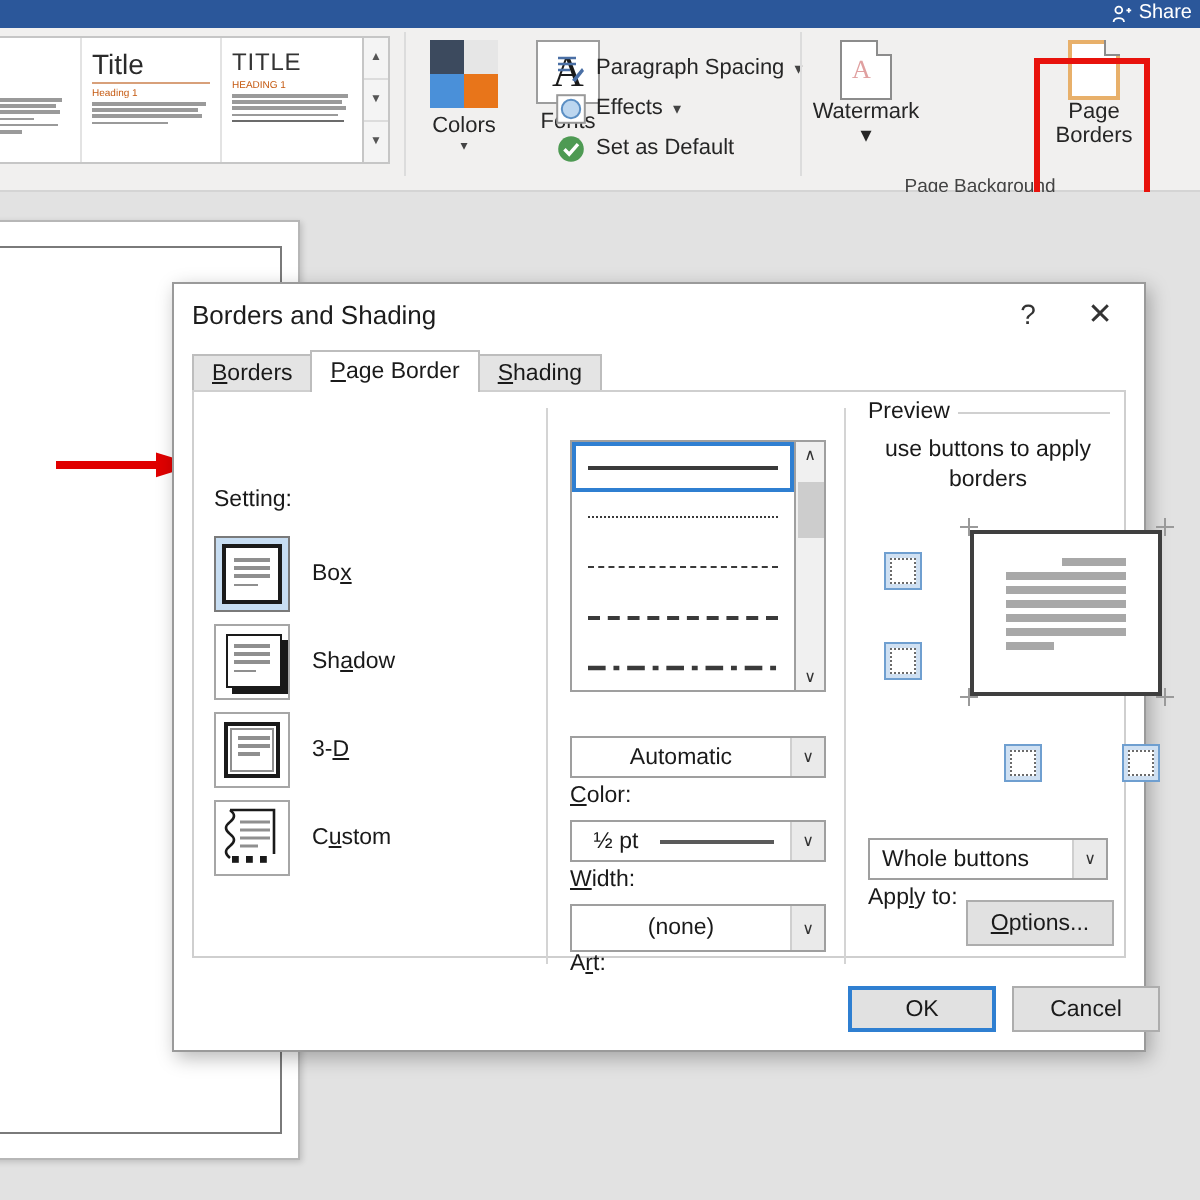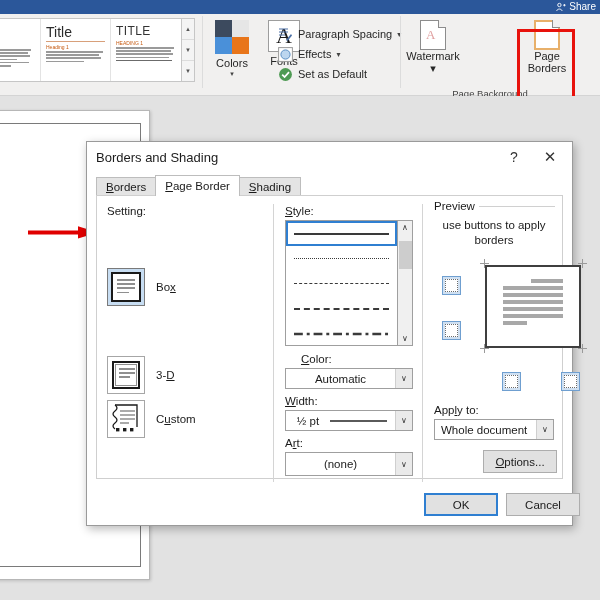--- a/index.html
+++ b/index.html
@@ -162,21 +162,21 @@
     border: 1px solid #bdbdbd; border-bottom: none; background: #e4e4e4;
     display: flex; align-items: center; margin-right: -1px;
   }
   .tab.active { background: #ffffff; height: 21px; border-color: #bdbdbd; position: relative; z-index: 2; }
   .tab u { text-decoration: underline; }
   .tab-body {
     position: absolute; left: 9px; top: 53px; right: 9px; bottom: 46px;
     background: #ffffff; border: 1px solid #cfcfcf;
   }
 
-  .sect-label { position: absolute; font-size: 11.5px; color: #1a1a1a; }
+  .sect-label { position: absolute; font-size: 11.5px; color: #1a1a1a; margin-top: 39px; }
   .sect-label u { text-decoration: underline; }
 
   
   .vsep { position: absolute; width: 1px; background: #d4d4d4; }
 
   
   .setting-item {
     position: absolute; left: 10px; width: 150px; height: 38px;
     display: flex; align-items: center;
   }
@@ -445,20 +445,32 @@
           <span class="mini-lines" style="left:9px;right:9px;top:10px">
               <i style="width:100%"></i>
               <i style="width:100%"></i>
               <i style="width:100%"></i>
               <i style="width:64%"></i>
             </span>
         </span>
         <span class="setting-name">Bo<u>x</u></span>
       </div>
 
+      <div class="setting-item" style="top:116px">
+        <span class="setting-swatch">
+          <span style="position:absolute;left:5px;top:4px;right:3px;bottom:5px;background:#fff;border:1px solid #1a1a1a;box-shadow:3px 3px 0 #1a1a1a;"></span>
+          <span class="mini-lines" style="left:9px;right:9px;top:9px">
+              <i style="width:100%"></i>
+              <i style="width:100%"></i>
+              <i style="width:100%"></i>
+              <i style="width:60%"></i>
+            </span>
+        </span>
+        <span class="setting-name">Sh<u>a</u>dow</span>
+      </div>
 
       <div class="setting-item" style="top:160px">
         <span class="setting-swatch">
           <span style="position:absolute;inset:4px;background:#fff;border:2px solid #1a1a1a;"></span>
           <span style="position:absolute;inset:7px;border:1px solid #8f8f8f;"></span>
           <span class="mini-lines" style="left:11px;right:9px;top:11px">
               <i style="width:100%"></i>
               <i style="width:100%"></i>
               <i style="width:66%"></i>
             </span>
@@ -503,21 +515,21 @@
           </svg>
         </div>
       </div>
 
       <div class="scrollcol" style="left:301px; top:24px; width:15px; height:126px;">
         <span class="ar">∧</span>
         <span class="ar">∨</span>
         <span class="scrollthumb"></span>
       </div>
 
-      <div class="sect-label" style="left:204px; top:157px;text-align:center;">
+      <div class="sect-label" style="left:188px; top:157px;text-align:center;">
         <u>C</u><span>olor:</span>
       </div>
       <div class="combo" style="left:188px; top:172px; width:128px;">
         <span class="val">Automatic</span>
         <span class="arrowbox">∨</span>
       </div>
 
       <div class="sect-label" style="left:188px; top:199px;">
         <u>W</u><span>idth:</span>
       </div>
@@ -582,21 +594,21 @@
           <span class="in"></span>
         </div>
       <div class="bbtn" style="left:464px; top:176px;">
           <span class="in"></span>
         </div>
 
       <div class="sect-label" style="left:337px; top:208px;">
         App<u>l</u><span>y to:</span>
       </div>
       <div class="combo" style="left:337px; top:223px; right:8px;">
-        <span class="val left">Whole document</span>
+        <span class="val left">Whole buttons</span>
         <span class="arrowbox">∨</span>
       </div>
 
       <div class="btn" style="left:386px; top:254px; width:74px;">
         <u>O</u>
           <span>ptions...</span>
       </div>
     </div>
 
     <div class="btn default" style="left:337px; top:351px; width:74px;">

